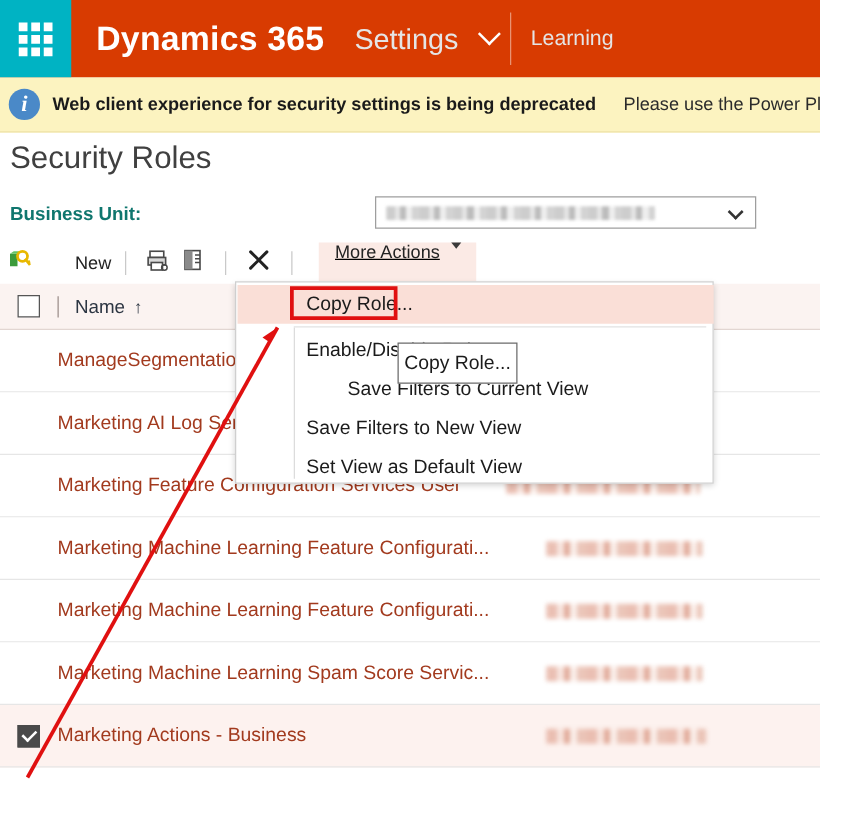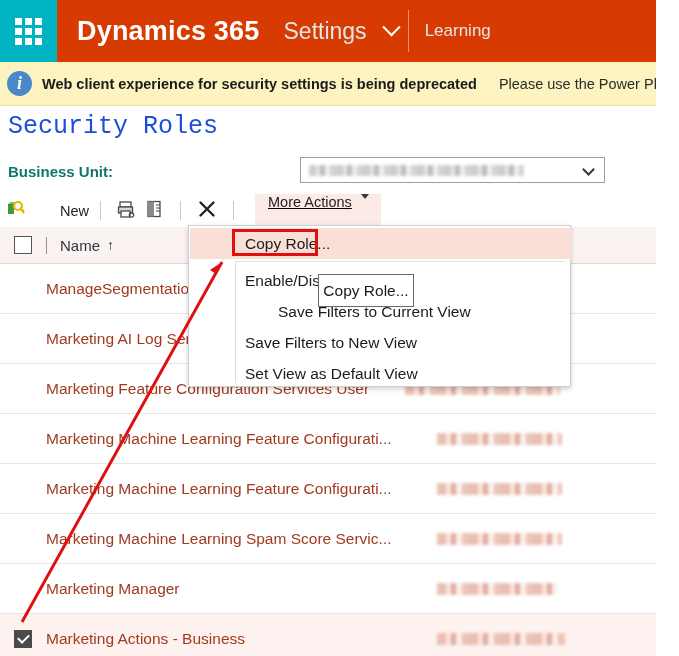--- a/index.html
+++ b/index.html
@@ -56,21 +56,21 @@
     display: flex; align-items: center; justify-content: center;
     font-family: "Liberation Serif", serif; font-style: italic;
     font-size: 18px; font-weight: bold; flex: none;
   }
   .banner-strong { font-size: 14.5px; font-weight: bold; color: #1a1a1a; white-space: nowrap; }
   .banner-rest { font-size: 14.5px; color: #2b2b2b; white-space: nowrap; margin-left: 22px; }
 
   
   .page-title {
     position: absolute; left: 8px; top: 112px;
-    font-size: 25px; color: #1d4ed8; font-weight: 400; font-family: Liberation Mono, monospace;
+    font-size: 25px; color: #404040; font-weight: 400;
   }
   .bu-row {
     position: absolute; left: 8px; top: 157px; width: 660px; height: 28px;
     display: flex; align-items: center;
   }
   .bu-label { font-size: 15px; font-weight: bold; color: #0f766e; }
   .bu-select {
     position: absolute; left: 300px; top: 157px; width: 305px; height: 26px;
     border: 1px solid #9e9e9e; background: #ffffff;
     display: flex; align-items: center; cursor: pointer;
@@ -337,25 +337,20 @@
         <span class="row-name">Marketing Machine Learning Feature Configurati...</span>
         <span class="row-redacted" style="left:437px;width:125px"></span>
       </div>
 
       <div class="row">
         <span class="cb"></span>
         <span class="row-name">Marketing Machine Learning Spam Score Servic...</span>
         <span class="row-redacted" style="left:437px;width:125px"></span>
       </div>
 
-      <div class="row">
-        <span class="cb"></span>
-        <span class="row-name">Marketing Manager</span>
-        <span class="row-redacted" style="left:437px;width:120px"></span>
-      </div>
 
       <div class="row selected">
         <span class="cb checked"></span>
         <span class="row-name">Marketing Actions - Business</span>
         <span class="row-redacted" style="left:437px;width:128px"></span>
       </div>
     </div>
   </div>
 
   <div class="menu">

